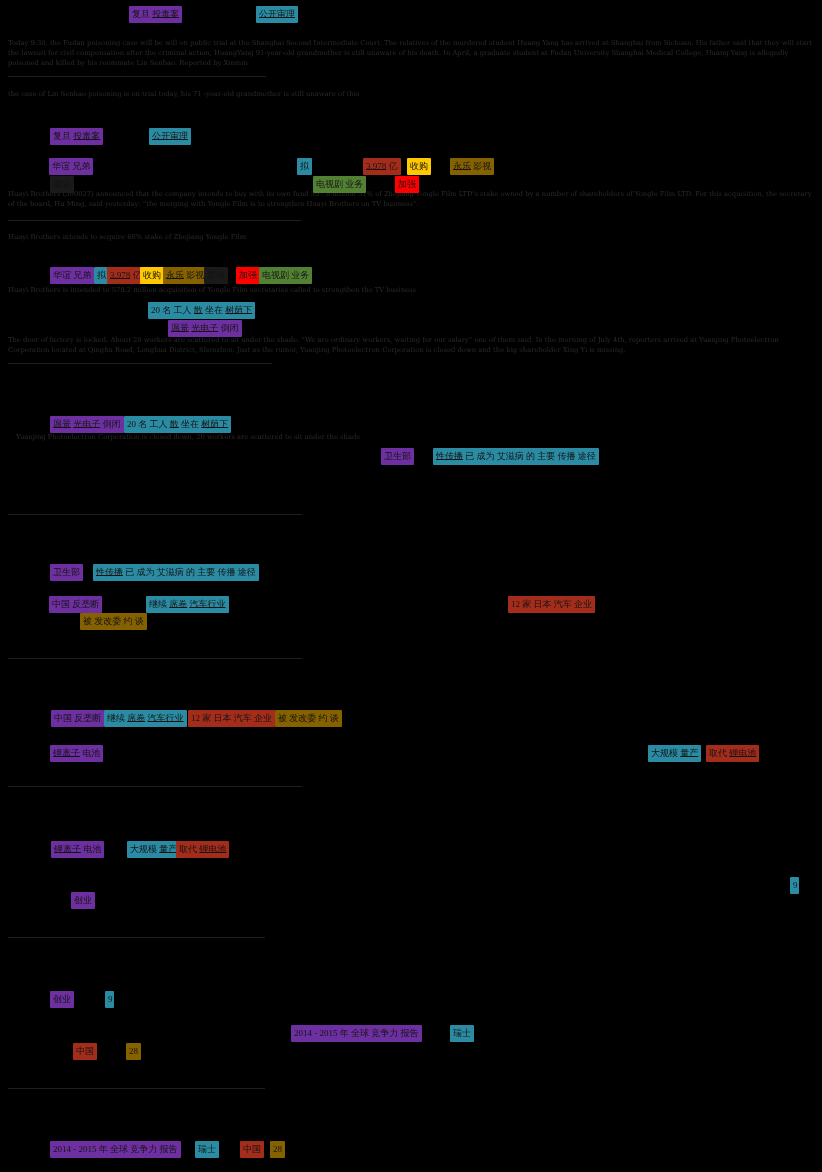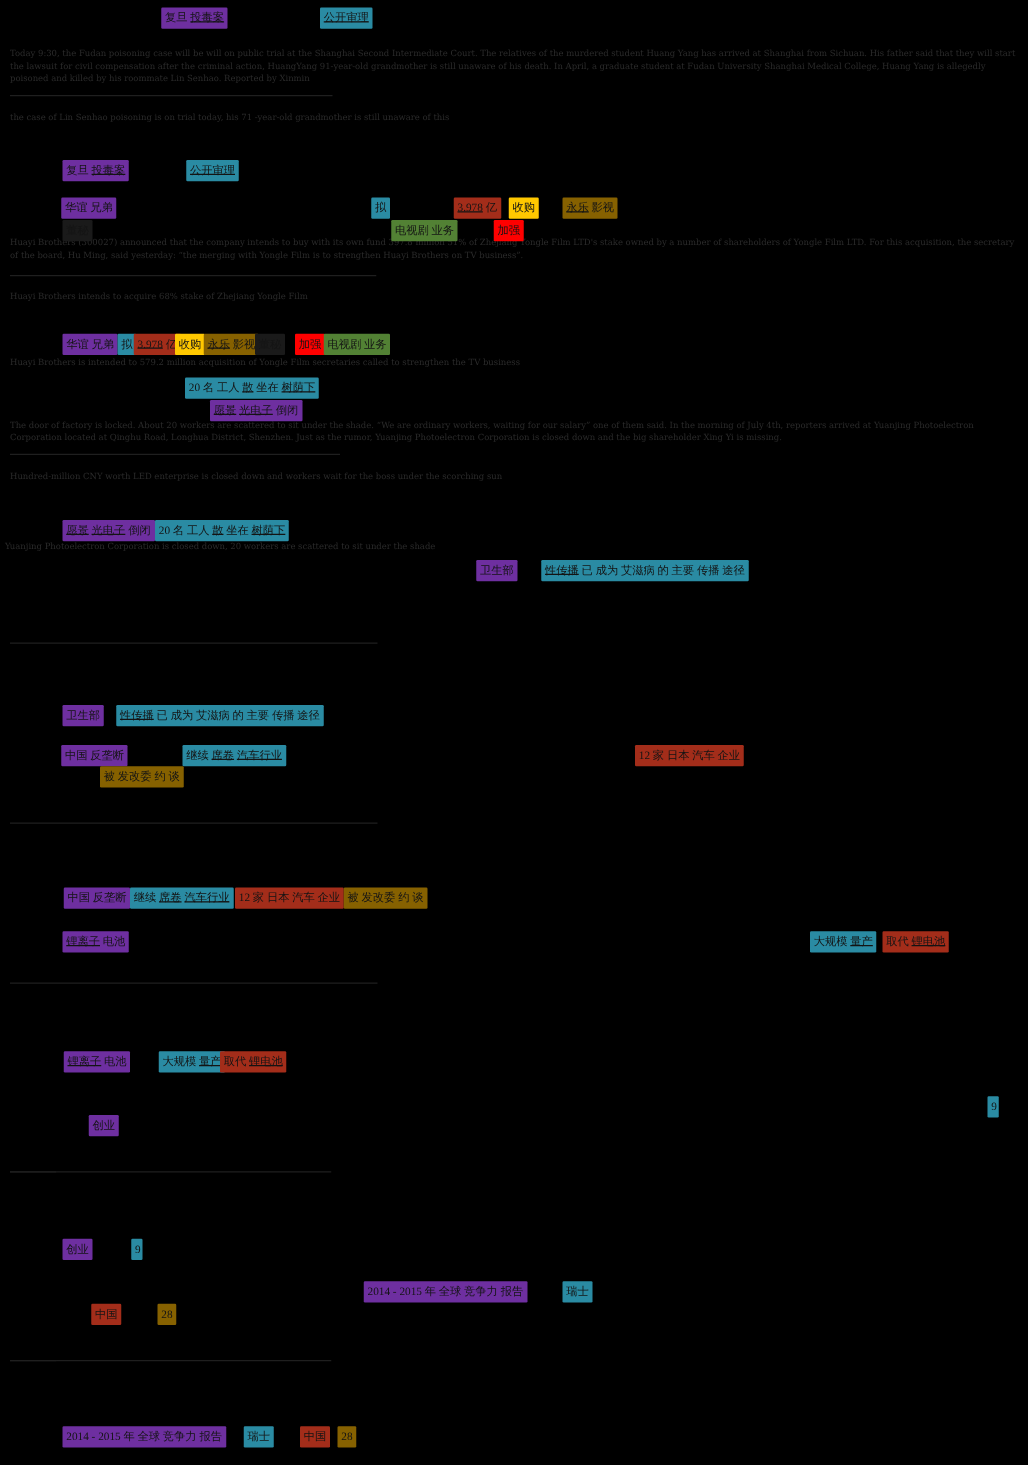--- a/index.html
+++ b/index.html
@@ -27,22 +27,21 @@
     <div class="rule" style="top: 937px; left: 8px; width: 257px; background: rgb(31, 31, 31);"></div>
     <div class="rule" style="top: 937px; left: 8px; width: 37px; background: rgb(31, 31, 31);"></div>
     <div class="rule" style="top: 1088px; left: 8px; width: 257px; background: rgb(31, 31, 31);"></div>
     <div class="rule" style="top: 1088px; left: 8px; width: 37px; background: rgb(31, 31, 31);"></div>
     <div class="para" style="top: 39px; left: 8px; width: 806px; color: rgb(43, 43, 43);">Today 9:30, the Fudan poisoning case will be will on public trial at the Shanghai Second Intermediate Court.  The relatives of the murdered student Huang Yang has arrived at Shanghai from Sichuan.  His father said that they will start the lawsuit for civil compensation after the criminal action,  HuangYang 91-year-old grandmother is still unaware of his death. In April, a graduate student at Fudan University Shanghai Medical College, Huang Yang is allegedly poisoned and killed by his roommate Lin Senhao.  Reported by Xinmin</div>
     <div class="para" style="top: 90px; left: 8px; width: 806px; color: rgb(43, 43, 43);">the case of Lin Senhao poisoning is on trial today, his 71 -year-old  grandmother is still unaware of this</div>
     <div class="para" style="top: 190px; left: 8px; width: 806px; color: rgb(43, 43, 43);">Huayi Brothers  (300027) announced that the company intends to buy with its own fund 397.8 million 51% of Zhejiang Yongle Film LTD's stake owned by a number of shareholders of Yongle Film LTD. For this acquisition, the secretary of the board,  Hu Ming, said yesterday: “the merging with Yongle Film is to strengthen Huayi Brothers on TV business”.</div>
     <div class="para" style="top: 233px; left: 8px; width: 806px; color: rgb(43, 43, 43);">Huayi Brothers  intends to acquire 68% stake of  Zhejiang Yongle Film</div>
     <div class="para" style="top: 286px; left: 8px; width: 806px; color: rgb(43, 43, 43);">Huayi Brothers is intended to 579.2 million acquisition of Yongle Film secretaries called to strengthen the TV business</div>
     <div class="para" style="top: 336px; left: 8px; width: 806px; color: rgb(43, 43, 43);">The door of factory is locked.  About 20 workers are scattered to sit under the shade. “We are ordinary workers, waiting for our salary” one of them said. In the morning of July 4th, reporters arrived at Yuanjing Photoelectron Corporation located at Qinghu Road, Longhua District, Shenzhen. Just as the rumor, Yuanjing Photoelectron Corporation is closed down and the big shareholder Xing Yi is missing.</div>
-    <div class="para" style="top: 377px; left: 8px; width: 806px; color: rgb(43, 43, 43);">Hundred-million CNY worth LED enterprise is closed down and workers wait for the boss under the scorching sun</div>
-    <div class="para" style="top: 433px; left: 4px; width: 806px; color: rgb(43, 43, 43);">Yuanjing Photoelectron  Corporation is closed down, 20 workers are scattered to sit under the shade</div>
+    <div class="para" style="top: 433px; left: 16px; width: 806px; color: rgb(43, 43, 43);">Yuanjing Photoelectron  Corporation is closed down, 20 workers are scattered to sit under the shade</div>
     <span class="tag" style="top: 6px; left: 129px; background: rgb(110, 47, 160); color: rgb(20, 20, 20);"><span>复旦</span> <u>投毒案</u></span>
     <span class="tag" style="top: 6px; left: 256px; background: rgb(42, 139, 163); color: rgb(20, 20, 20);"><u>公开审理</u></span>
     <span class="tag" style="top: 128px; left: 50px; background: rgb(110, 47, 160); color: rgb(20, 20, 20);"><span>复旦</span> <u>投毒案</u></span>
     <span class="tag" style="top: 128px; left: 149px; background: rgb(42, 139, 163); color: rgb(20, 20, 20);"><u>公开审理</u></span>
     <span class="tag" style="top: 158px; left: 49px; background: rgb(110, 47, 160); color: rgb(20, 20, 20);"><span>华谊</span> <span>兄弟</span></span>
     <span class="tag" style="top: 158px; left: 297px; background: rgb(42, 139, 163); color: rgb(20, 20, 20);"><span>拟</span></span>
     <span class="tag" style="top: 158px; left: 363px; background: rgb(163, 45, 26); color: rgb(20, 20, 20);"><u>3.978</u> <span>亿</span></span>
     <span class="tag" style="top: 158px; left: 407px; background: rgb(255, 200, 0); color: rgb(20, 20, 20);"><span>收购</span></span>
     <span class="tag" style="top: 158px; left: 450px; background: rgb(134, 97, 0); color: rgb(20, 20, 20);"><u>永乐</u> <span>影视</span></span>
     <span class="tag" style="top: 176px; left: 50px; background: rgb(26, 26, 26); color: rgb(20, 20, 20);"><span>董秘</span></span>

